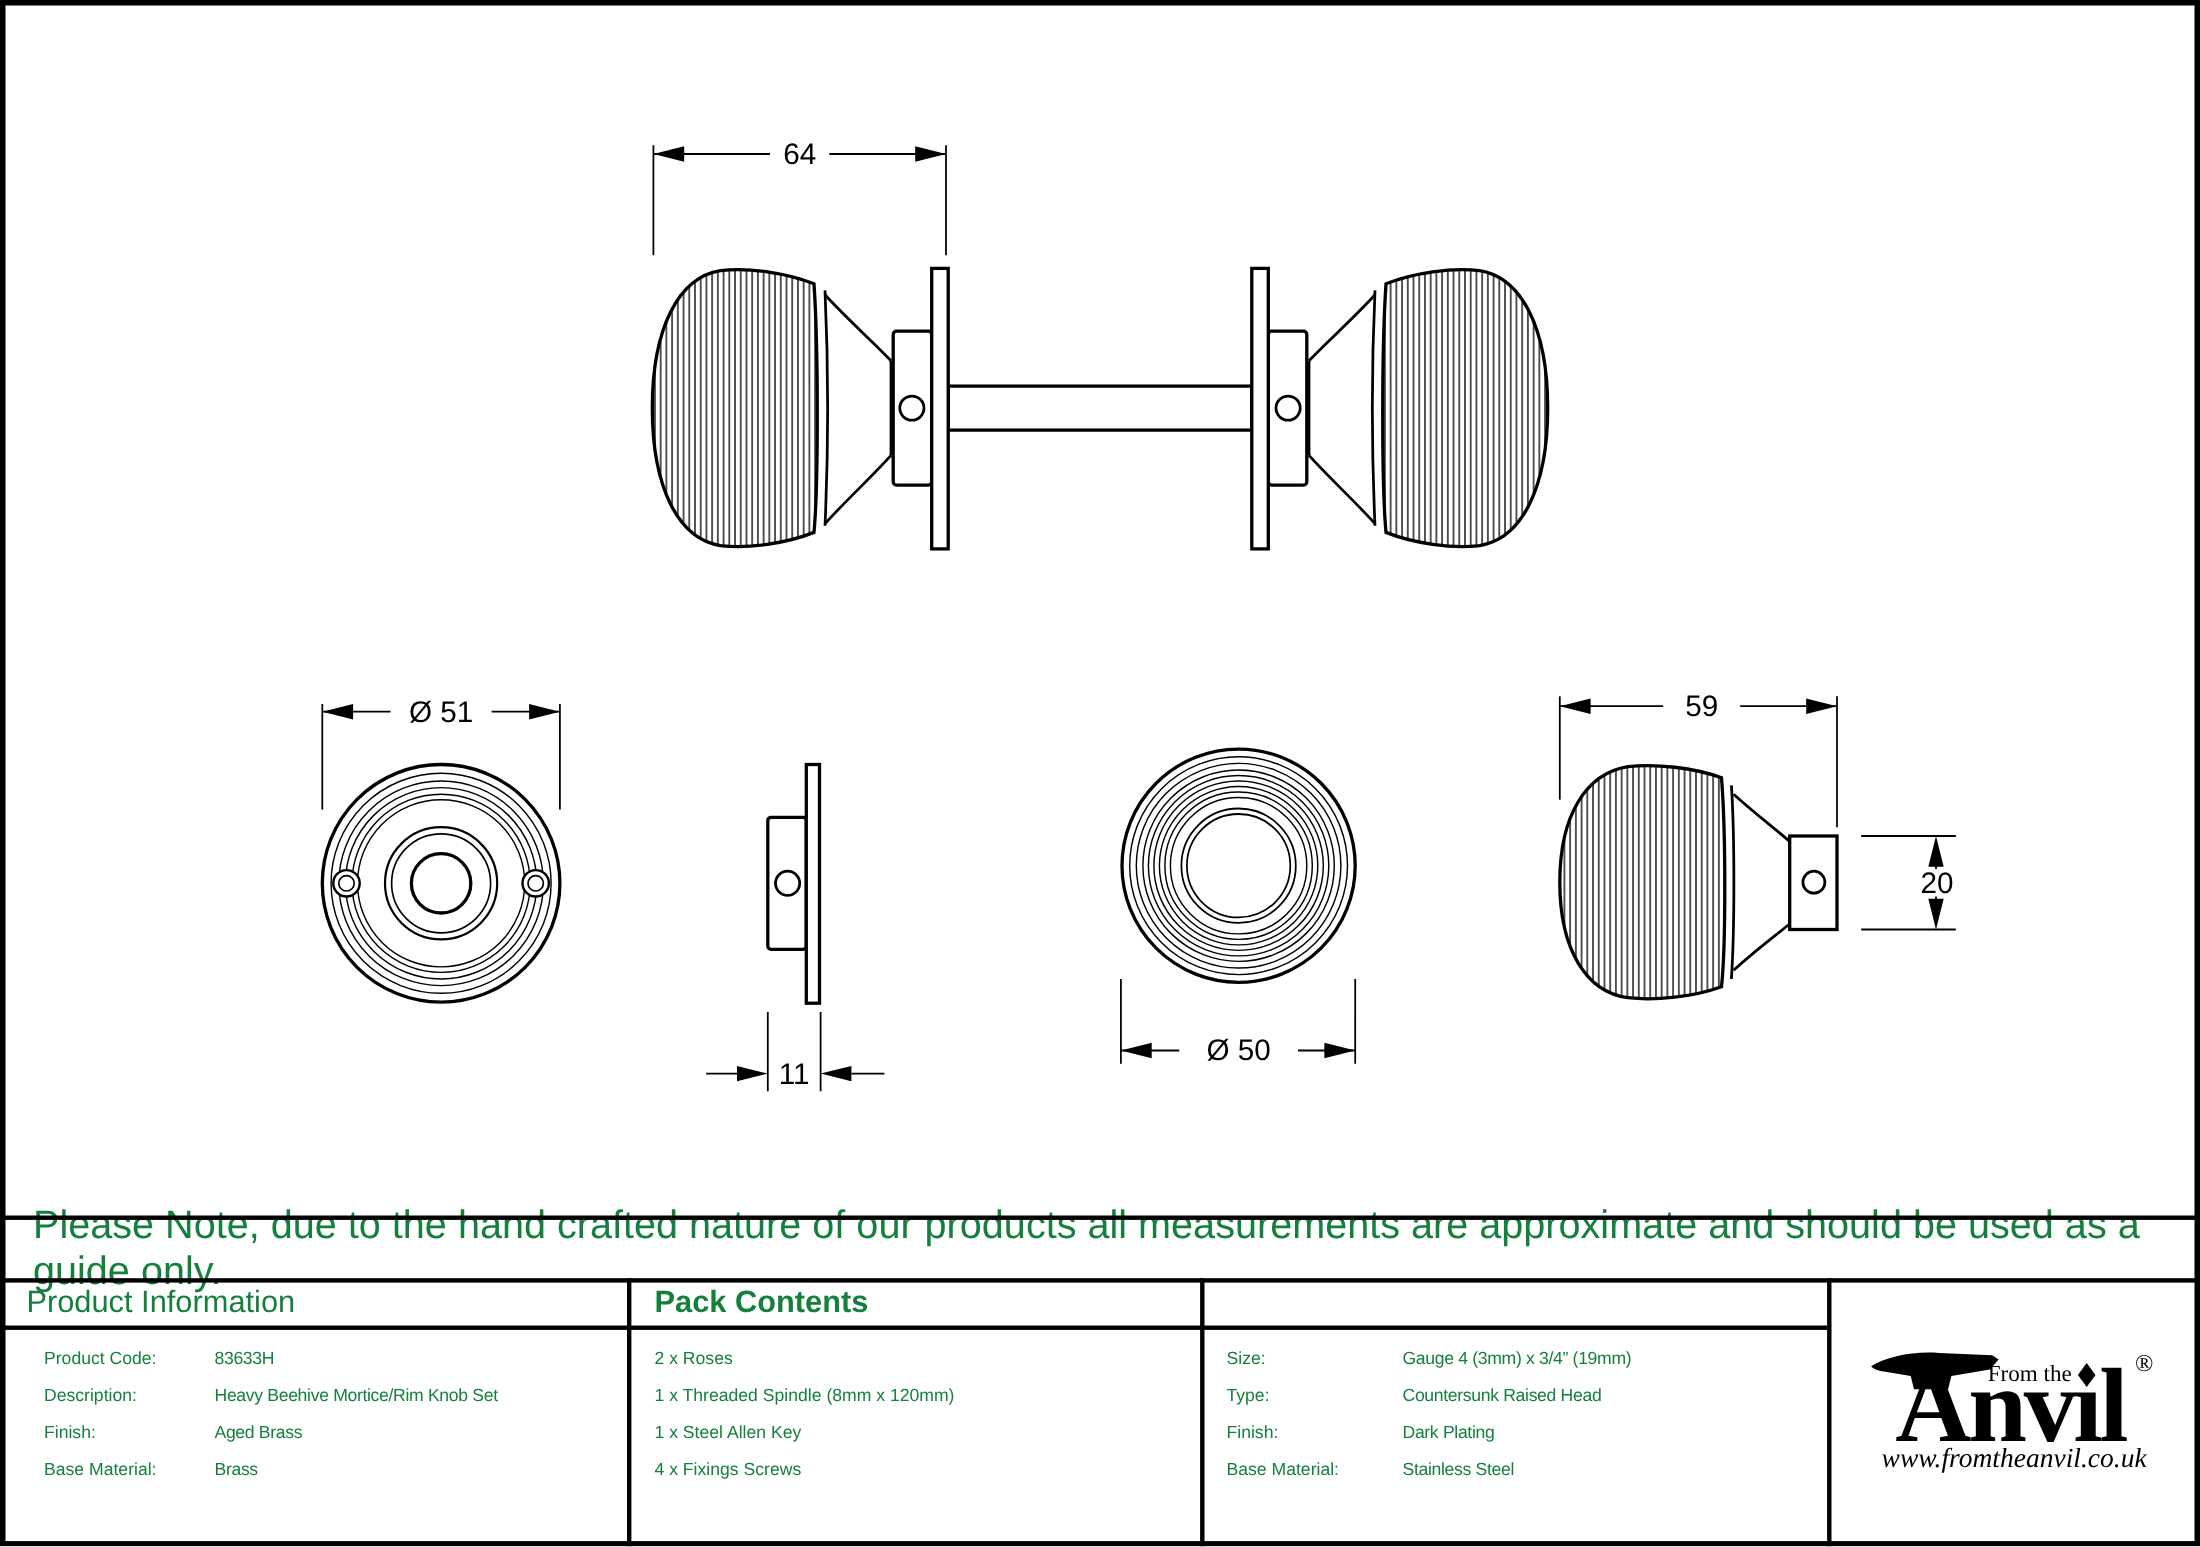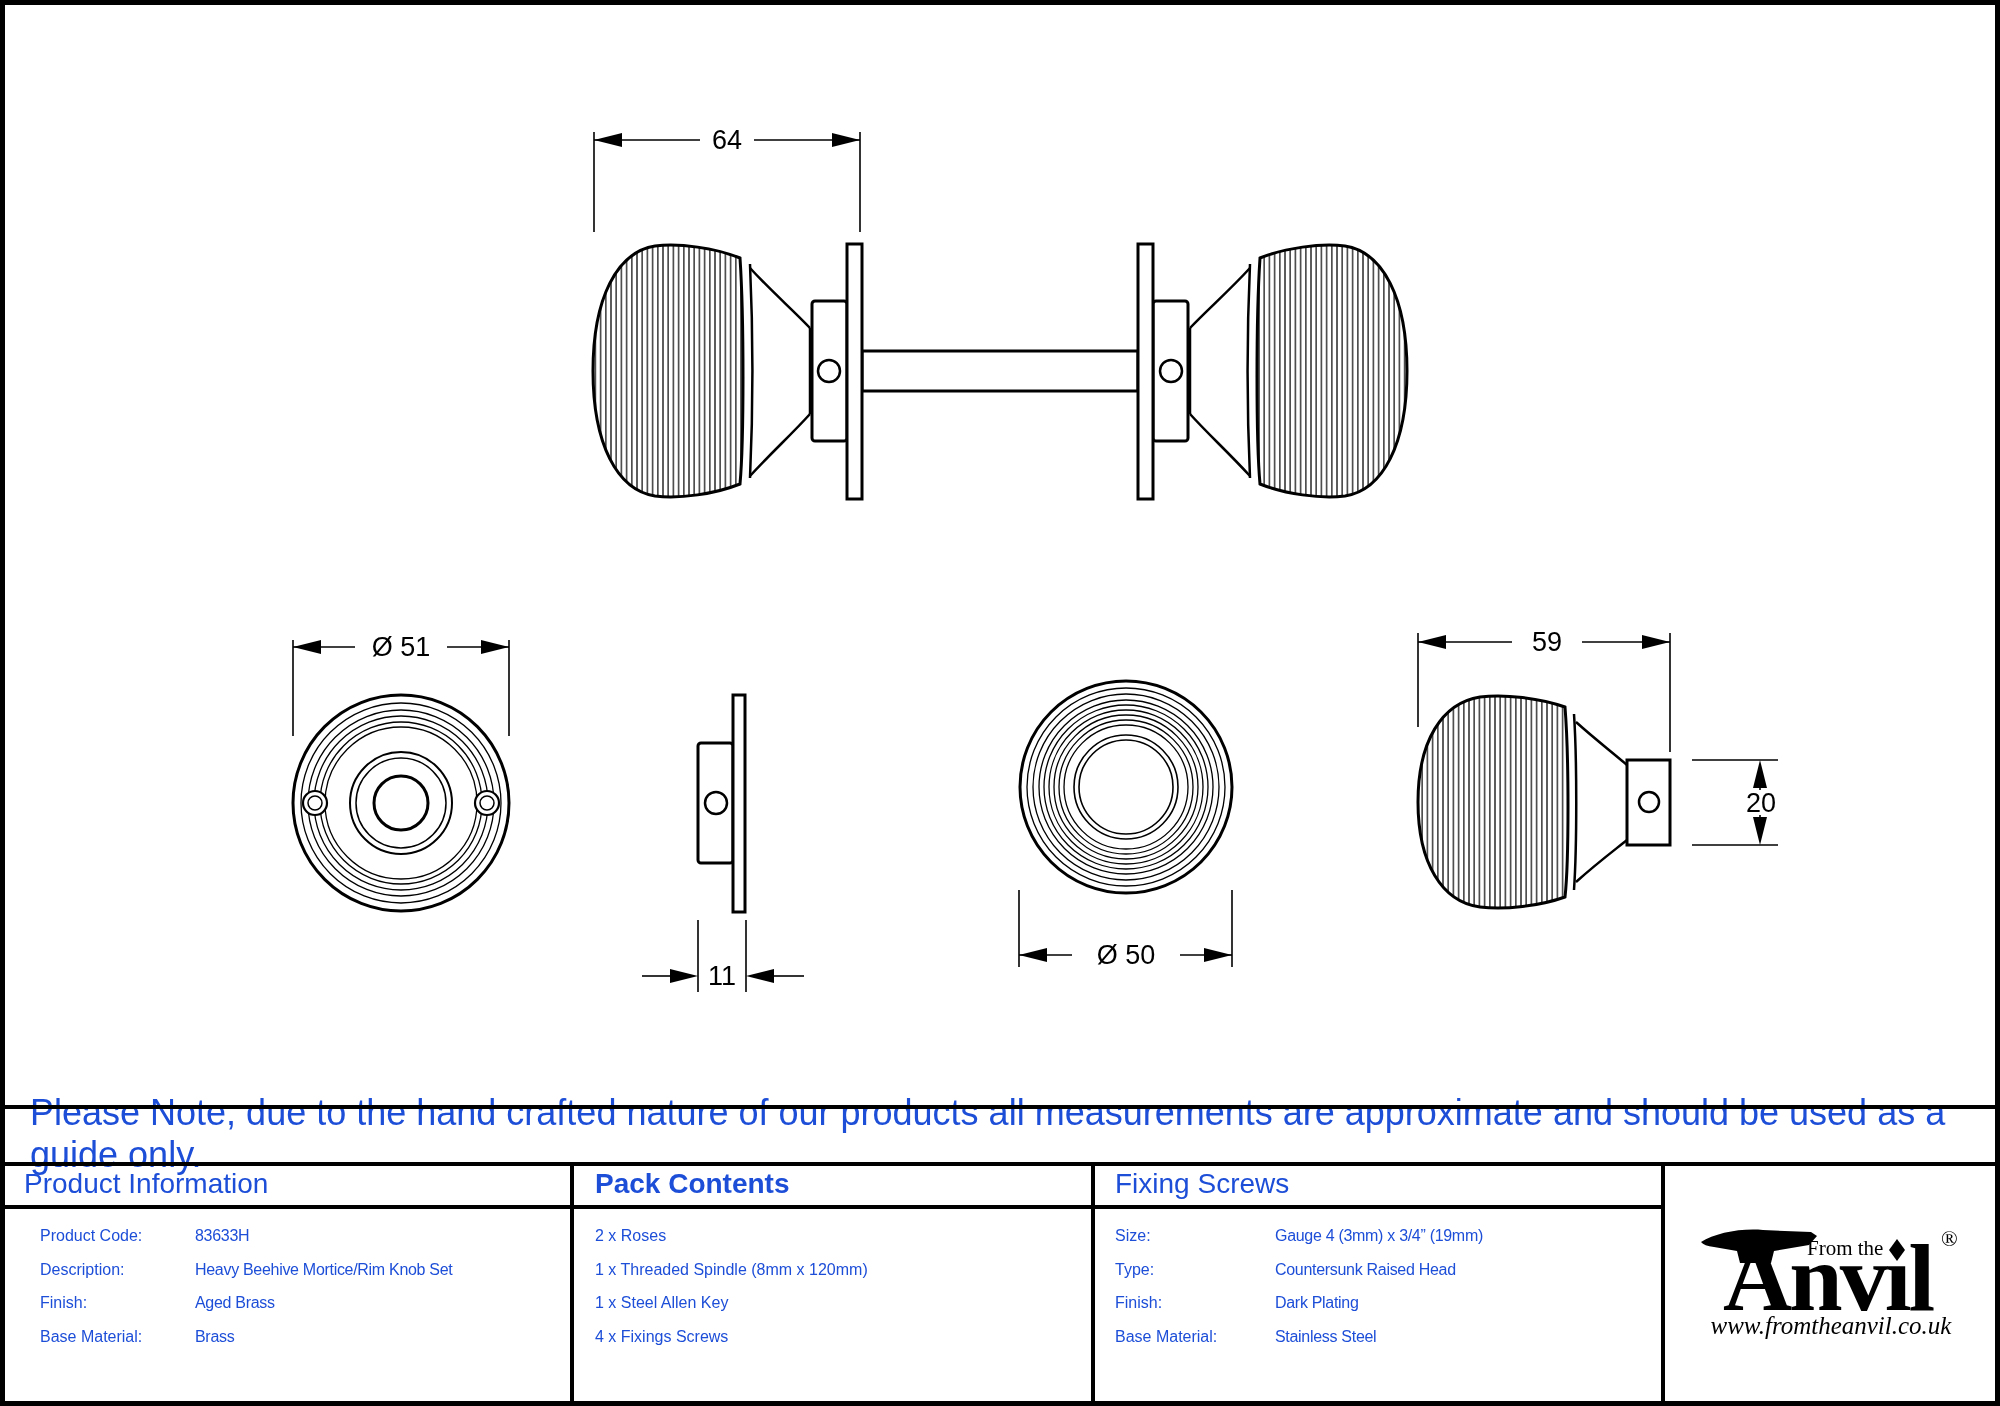--- a/index.html
+++ b/index.html
@@ -1,16 +1,16 @@
 <!DOCTYPE html>
 <html><head>
 <meta charset="utf-8">
 <style>
   html,body{margin:0;padding:0;background:#fff;}
-  .page{position:relative;width:2000px;height:1406px;background:#fff;color:#1d4ed8;
+  .page{position:relative;width:2000px;height:1406px;background:#fff;color:#15803d;
         font-family:"Liberation Sans",sans-serif;overflow:hidden;}
   .frame{position:absolute;inset:0;border:5px solid #000;pointer-events:none;}
   svg.drawing{position:absolute;left:0;top:0;}
   .hline{position:absolute;height:4px;background:#000;}
   .vline{position:absolute;width:4px;background:#000;}
   .note-row{position:absolute;left:0;top:1105px;width:2000px;height:57px;
             display:flex;align-items:center;padding-left:30px;box-sizing:border-box;
             font-size:36px;}
   .col-header{position:absolute;top:1162px;height:43px;display:flex;align-items:center;
               font-size:28px;}
@@ -172,21 +172,20 @@
 
   <div class="hline" style="left:0;top:1105px;width:2000px;"></div>
   <div class="hline" style="left:0;top:1162px;width:2000px;"></div>
   <div class="hline" style="left:0;top:1205px;width:1661px;"></div>
   <div class="vline" style="left:570px;top:1162px;height:244px;"></div>
   <div class="vline" style="left:1091px;top:1162px;height:244px;"></div>
   <div class="vline" style="left:1661px;top:1162px;height:244px;"></div>
 
   <div class="col-header hdr-product">Product Information</div>
   <div class="col-header hdr-pack">Pack Contents</div>
-  <div class="col-header hdr-fix">Fixing Screws</div>
 
   <div class="cell-body body-product">
     <div class="kv">
       <span class="k">Product Code:</span>
       <span class="v">83633H</span>
     </div>
     <div class="kv">
       <span class="k">Description:</span>
       <span class="v">Heavy Beehive Mortice/Rim Knob Set</span>
     </div>

